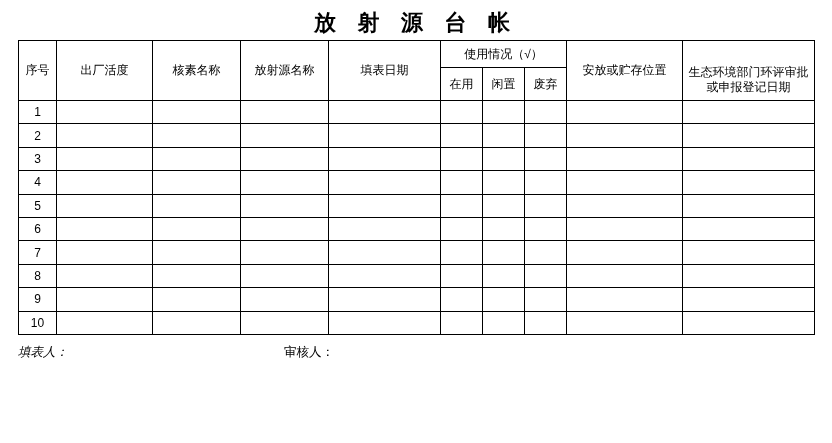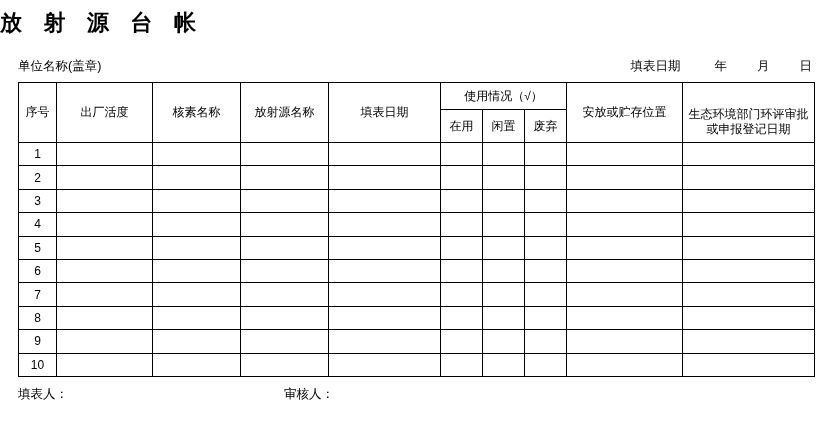--- a/index.html
+++ b/index.html
@@ -14,21 +14,21 @@
     color: #000000;
     overflow: hidden;
   }
   .page {
     position: relative;
     width: 832px;
     height: 443px;
     box-sizing: border-box;
   }
   .title {
-    text-align: left;
+    text-align: center;
     font-size: 22px;
     font-weight: bold;
     letter-spacing: 8px;
     padding-top: 8px;
     padding-bottom: 2px;
     font-family: "Liberation Serif", serif;
   }
   .meta-row {
     position: relative;
     height: 26px;
@@ -87,39 +87,34 @@
   }
   .footer {
     position: relative;
     margin-top: 9px;
     font-size: 12.5px;
     height: 20px;
   }
   .footer .f1 {
     position: absolute;
     left: 18px;
+    font-style: italic;
   }
   .footer .f2 {
     position: absolute;
     left: 284px;
   }
 </style>
 </head>
 <body>
 
 <div class="page">
 
   <div class="title">放 射 源 台 帐</div>
 
-  <div class="meta-row">
-    <div class="meta-left">单位名称(盖章)</div>
-    <div class="meta-right">
-      <span>填表日期</span><span class="gap"></span><span>年</span><span class="gap2"></span><span>月</span><span class="gap2"></span><span>日</span>
-    </div>
-  </div>
 
   <table class="ledger">
     <colgroup>
       <col style="width:38px">
       <col style="width:96px">
       <col style="width:88px">
       <col style="width:88px">
       <col style="width:112px">
       <col style="width:42px">
       <col style="width:42px">

